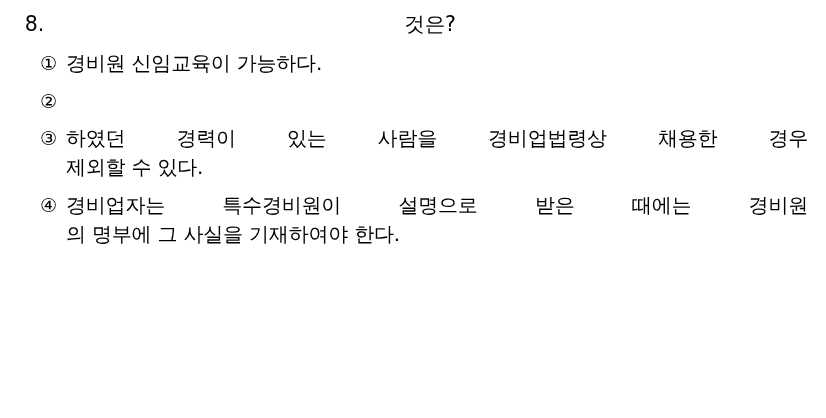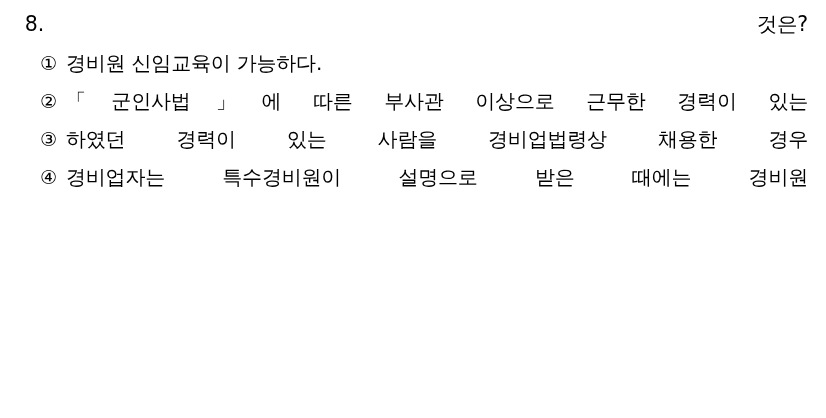--- a/index.html
+++ b/index.html
@@ -36,21 +36,21 @@
     text-align: right;
     padding-right: 8px;
     white-space: nowrap;
   }
   .q-text {
     flex: 1 1 auto;
     text-align: justify;
     text-justify: inter-word;
   }
   .q-text .lastline {
-    text-align: right;
+    text-align: center;
   }
 
   
   .choices {
     margin-top: 9px;
     padding-left: 26px;
   }
   .choice {
     display: flex;
     align-items: flex-start;
@@ -101,32 +101,33 @@
     <div class="choice">
       <div class="c-marker">①</div>
       <div class="c-text">
         <span class="c-line last">경비원 신임교육이 가능하다.</span>
       </div>
     </div>
 
     <div class="choice">
       <div class="c-marker">②</div>
       <div class="c-text">
-        <span class="c-line">「군인사법」에 따른 부사관 이상으로 근무한 경력이 있는</span>
       </div>
     </div>
 
     <div class="choice">
       <div class="c-marker">③</div>
       <div class="c-text">
         <span class="c-line">하였던 경력이 있는 사람을 경비업법령상 채용한 경우</span>
+        <span class="c-line last">제외할 수 있다.</span>
       </div>
     </div>
 
     <div class="choice">
       <div class="c-marker">④</div>
       <div class="c-text">
         <span class="c-line">경비업자는 특수경비원이 설명으로 받은 때에는 경비원</span>
+        <span class="c-line last">의 명부에 그 사실을 기재하여야 한다.</span>
       </div>
     </div>
 
   </div>
 </div>
 
 </body></html>

